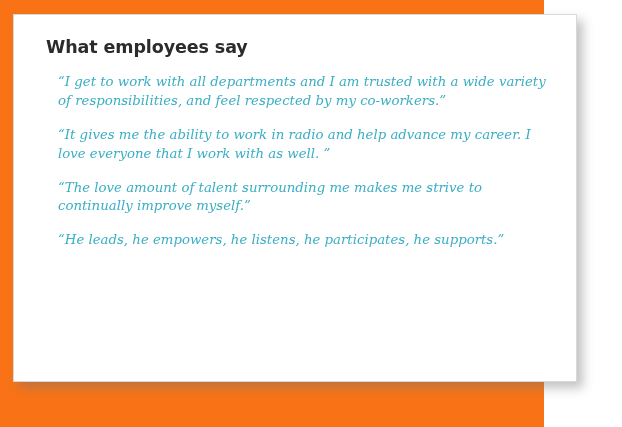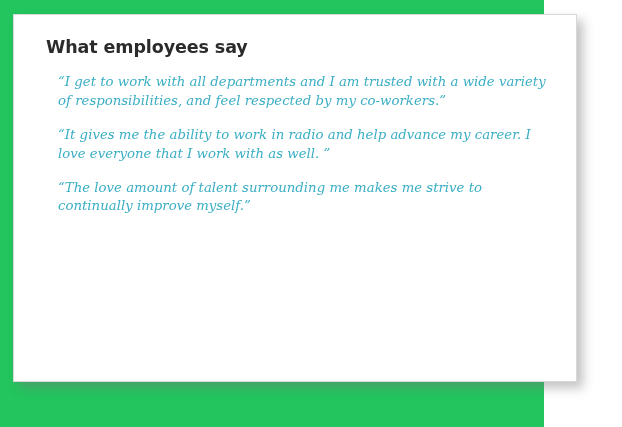--- a/index.html
+++ b/index.html
@@ -10,21 +10,21 @@
     width: 622px;
     height: 427px;
     background: #ffffff;
     font-family: "Liberation Sans", sans-serif;
     overflow: hidden;
   }
   .page {
     position: relative;
     width: 544px;
     height: 427px;
-    background: #22c55e;
+    background: #f97316;
     box-sizing: border-box;
   }
   .card {
     position: absolute;
     left: 13px;
     top: 14px;
     width: 564px;
     height: 368px;
     background: #ffffff;
     border: 1px solid #d8d8d8;
@@ -59,15 +59,16 @@
 </head>
 <body>
 
 <div class="page">
   <div class="card">
     <div class="card-title">What employees say</div>
     <div class="quotes">
       <p class="quote">“I get to work with all departments and I am trusted with a wide variety of responsibilities, and feel respected by my co-workers.”</p>
       <p class="quote">“It gives me the ability to work in radio and help advance my career. I love everyone that I work with as well. ”</p>
       <p class="quote">“The love amount of talent surrounding me makes me strive to continually improve myself.”</p>
+      <p class="quote">“He leads, he empowers, he listens, he participates, he supports.”</p>
     </div>
   </div>
 </div>
 
 </body></html>

